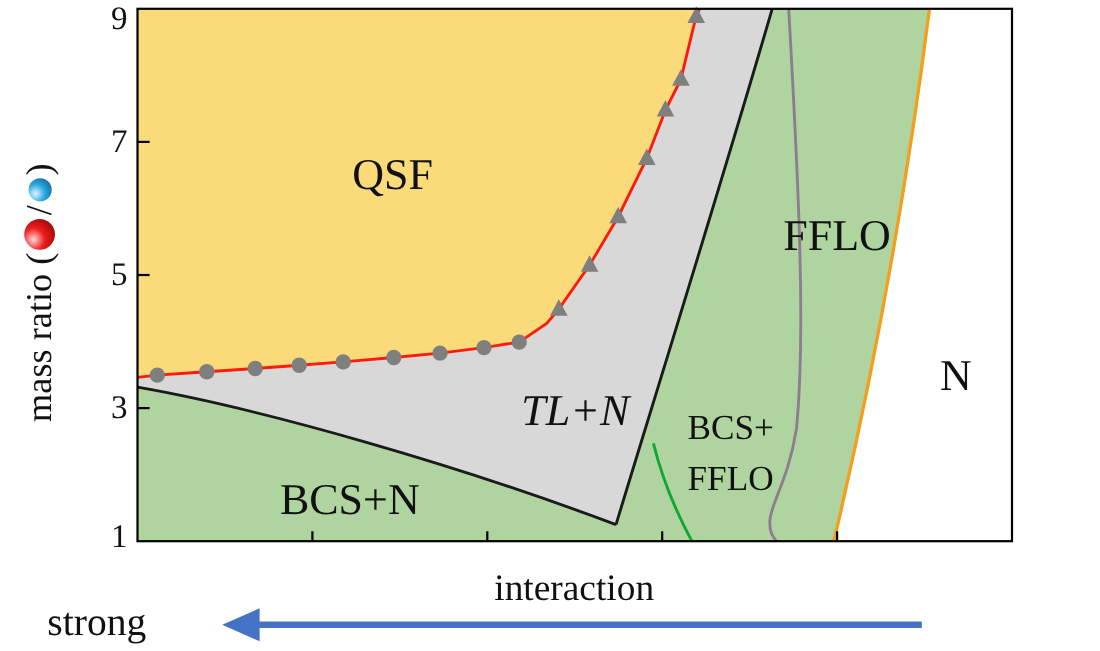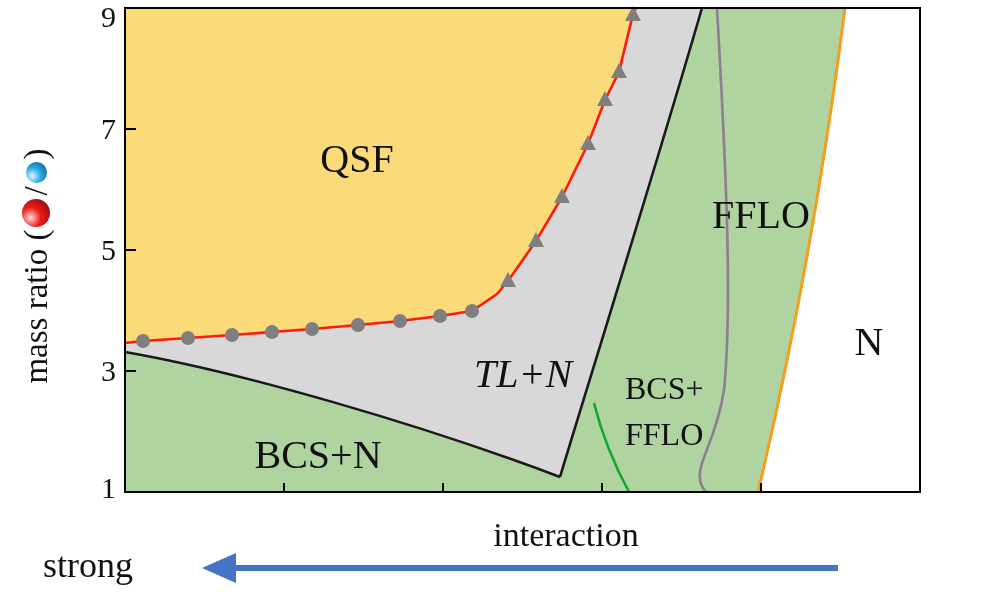--- a/index.html
+++ b/index.html
@@ -103,16 +103,16 @@
   <div class="lbl region-label" style="left:357px;top:158px;">QSF</div>
   <div class="lbl region-label" style="left:523px;top:373px;font-style:italic;">TL+N</div>
   <div class="lbl region-label" style="left:277px;top:454px;margin-left:41px;">BCS+N</div>
   <div class="lbl two-line" style="left:625px;top:365px;">
     <span>BCS+</span><br>
     <span>FFLO</span>
   </div>
   <div class="lbl region-label" style="left:761px;top:214px;">FFLO</div>
   <div class="lbl region-label" style="left:869px;top:341px;">N</div>
 
-  <div class="lbl xlabel" style="left:522px;top:535px;margin-left:44px;">interaction</div>
+  <div class="lbl xlabel" style="left:522px;top:535px;">interaction</div>
   <div class="lbl end-label" style="left:88px;top:565px;">strong</div>
 
 </div>
 
 </body></html>

